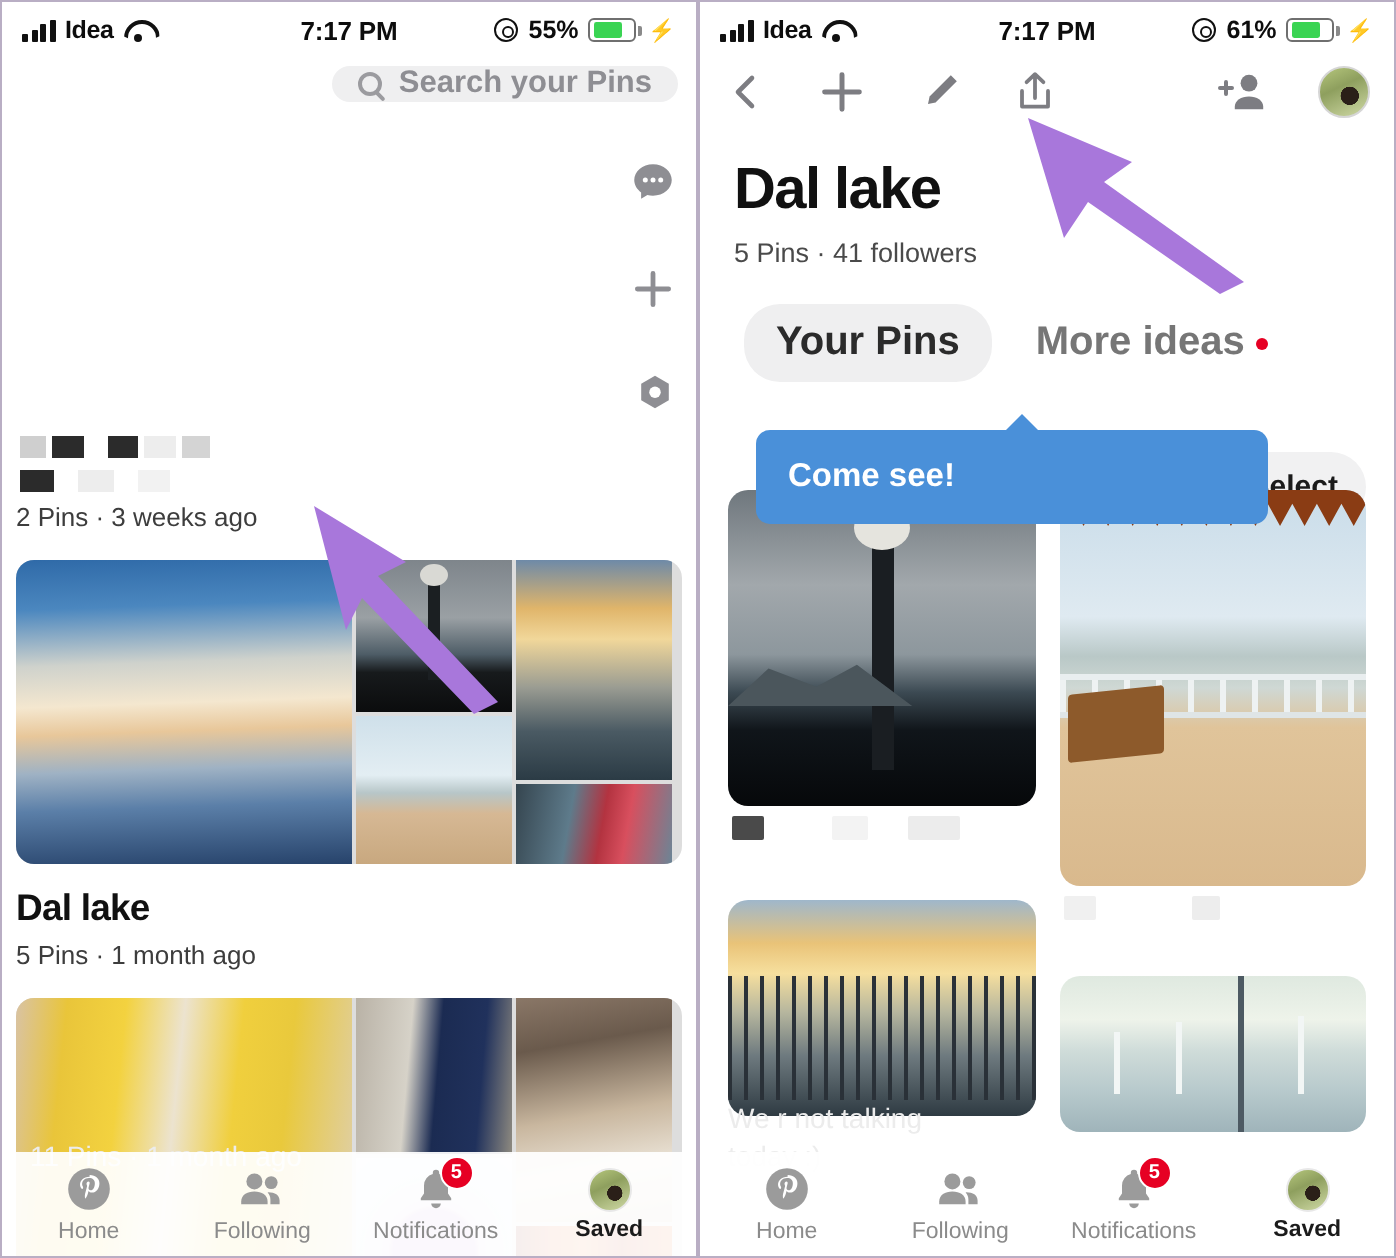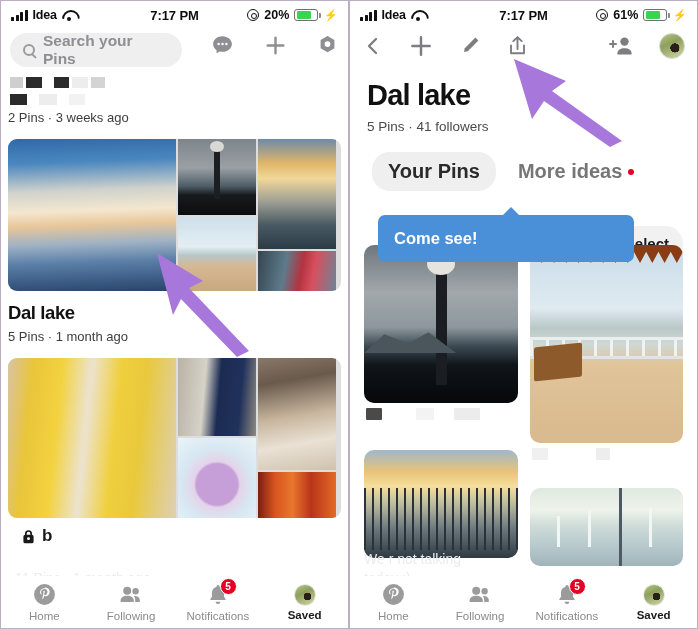--- a/index.html
+++ b/index.html
@@ -66,21 +66,21 @@
     border-radius: 3px; padding: 1.3px; position: relative;
   }
   .batt .fill { height: 100%; background: #3ad453; border-radius: 1.2px; }
   .batt::after {
     content: ""; position: absolute; right: -3.3px; top: 3.4px;
     width: 2px; height: 4.5px; background: #8a8a8a; border-radius: 0 1px 1px 0;
   }
   .bolt { font-size: 11px; color: #111; margin-left: 1px; font-weight: bold; }
 
   
-  .l-header { display: flex; align-items: flex-start; padding: 4px 9px 10px 9px; gap: 28px; }
+  .l-header { display: flex; align-items: flex-end; padding: 4px 9px 10px 9px; gap: 28px; flex-direction: column; }
   .searchbar {
     flex: 1; height: 34px; background: #efeff0; border-radius: 17px;
     display: flex; align-items: center; gap: 8px; padding: 0 13px;
   }
   .searchbar .mag {
     width: 12px; height: 12px; border: 2px solid #9b9b9f; border-radius: 50%;
     position: relative; flex: none;
   }
   .searchbar .mag::after {
     content: ""; position: absolute; right: -4px; bottom: -3px;
@@ -228,21 +228,21 @@
             <i></i>
             <i></i>
             <i></i>
           </div>
         <div class="carrier">Idea</div>
         <div class="wifi"></div>
       </div>
       <div class="sb-time">7:17 PM</div>
       <div class="sb-right">
         <div class="loc-icon"></div>
-        <div class="batt-pct">20%</div>
+        <div class="batt-pct">55%</div>
         <div class="batt">
             <div class="fill" style="width:72%"></div>
           </div>
         <div class="bolt">⚡</div>
       </div>
     </div>
 
     <div class="l-header">
       <div class="searchbar">
         <div class="mag"></div>

